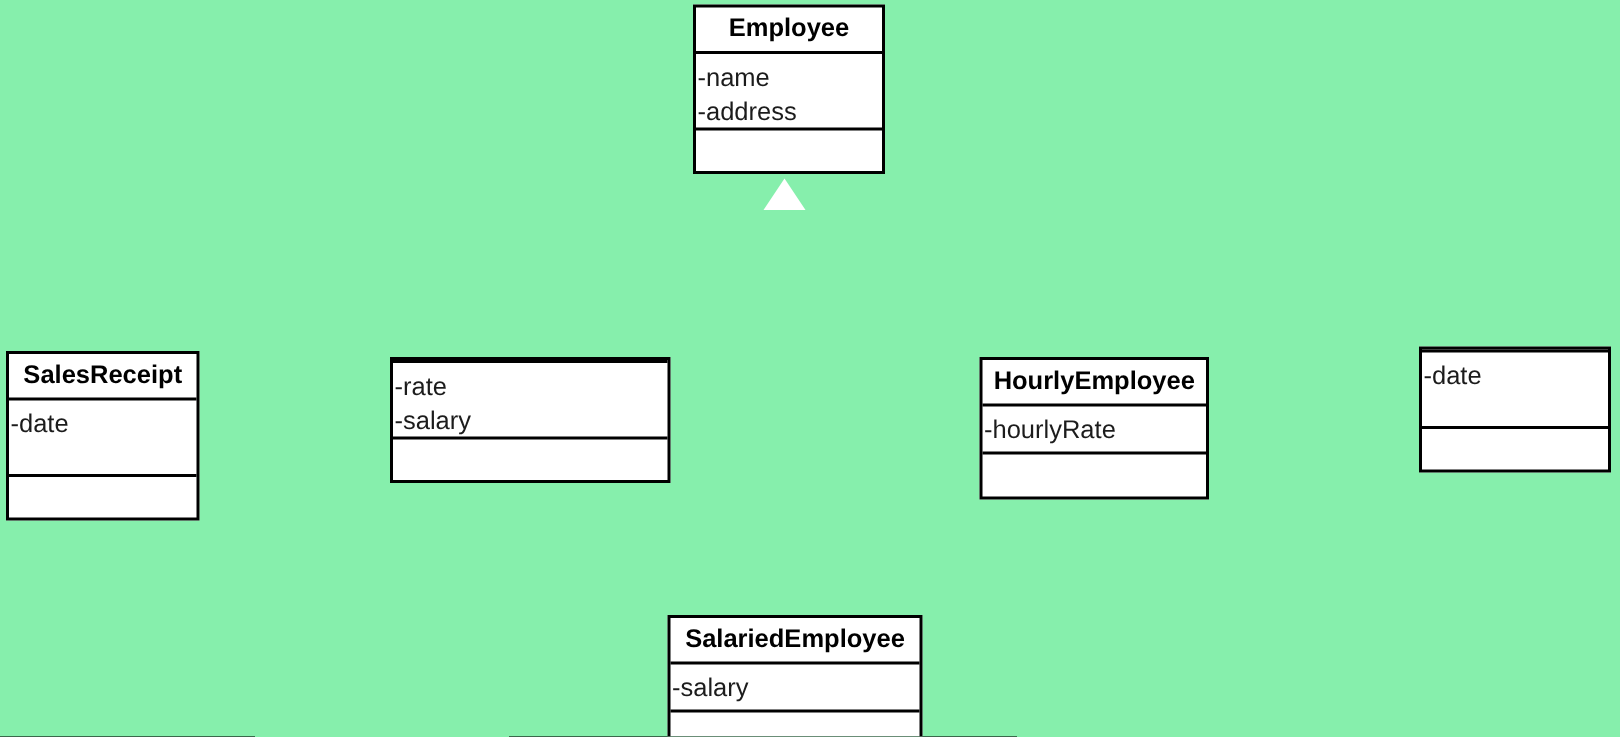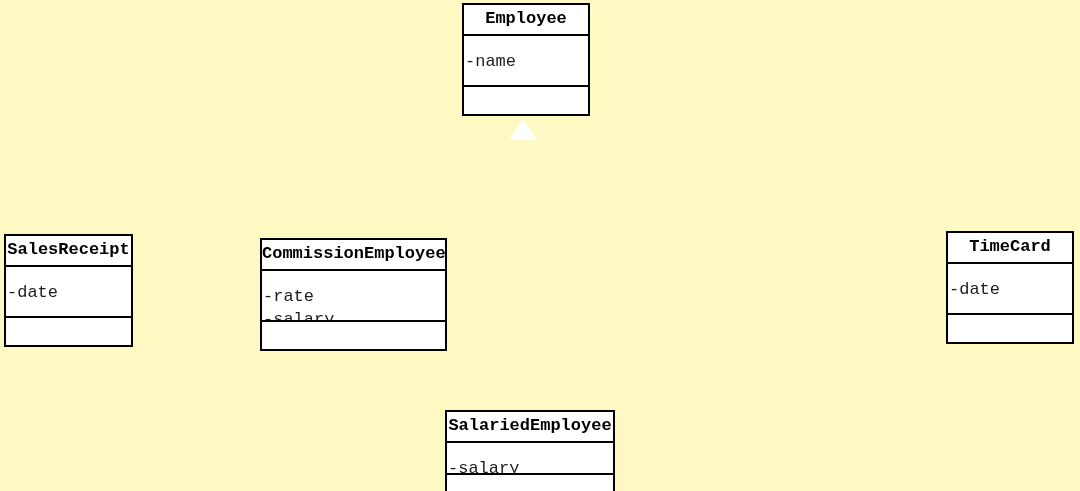--- a/index.html
+++ b/index.html
@@ -1,42 +1,42 @@
 <!DOCTYPE html>
 <html><head>
 <meta charset="utf-8">
 <style>
   * { margin: 0; padding: 0; box-sizing: border-box; }
   html, body { background: #000; }
   .canvas {
     position: relative;
     width: 1080px;
     height: 491px;
-    background: #fef9c3;
+    background: #86efac;
     overflow: hidden;
-    font-family: Liberation Mono, monospace;
+    font-family: Liberation Sans, sans-serif;
   }
   .uml-class {
     position: absolute;
     background: #fff;
     border: 2px solid #000;
     color: #000;
   }
   .uml-title {
     height: 29px;
     line-height: 28px;
     text-align: center;
     font-weight: bold;
     font-size: 17px;
     white-space: nowrap;
     overflow: hidden;
   }
   .uml-attrs {
     border-top: 2px solid #000;
-    padding: 14px 1px 2px 1px;
+    padding: 4px 1px 2px 1px;
     font-size: 17px;
     line-height: 23px;
     color: #1c1c1c;
     white-space: nowrap;
     overflow: hidden;
   }
   .uml-attrs.one-line { height: 32px; }
   .uml-attrs.two-line { height: 51px; }
   .uml-methods {
     border-top: 2px solid #000;
@@ -65,46 +65,52 @@
 </style>
 </head>
 <body>
 
 <div class="canvas">
 
   <div class="uml-class" id="box-employee">
     <div class="uml-title">Employee</div>
     <div class="uml-attrs two-line">
       <div>-name</div>
+      <div>-address</div>
     </div>
     <div class="uml-methods"></div>
   </div>
 
   <div class="inheritance-triangle"></div>
 
   <div class="uml-class" id="box-salesreceipt">
     <div class="uml-title">SalesReceipt</div>
     <div class="uml-attrs two-line">
       <div>-date</div>
     </div>
     <div class="uml-methods"></div>
   </div>
 
   <div class="uml-class" id="box-commissionemployee">
-    <div class="uml-title">CommissionEmployee</div>
     <div class="uml-attrs two-line">
       <div>-rate</div>
       <div>-salary</div>
     </div>
     <div class="uml-methods"></div>
   </div>
 
+  <div class="uml-class" id="box-hourlyemployee">
+    <div class="uml-title">HourlyEmployee</div>
+    <div class="uml-attrs one-line">
+      <div>-hourlyRate</div>
+    </div>
+    <div class="uml-methods"></div>
+  </div>
 
   <div class="uml-class" id="box-timecard">
-    <div class="uml-title">TimeCard</div>
     <div class="uml-attrs two-line">
       <div>-date</div>
     </div>
     <div class="uml-methods"></div>
   </div>
 
   <div class="uml-class" id="box-salariedemployee">
     <div class="uml-title">SalariedEmployee</div>
     <div class="uml-attrs one-line">
       <div>-salary</div>

